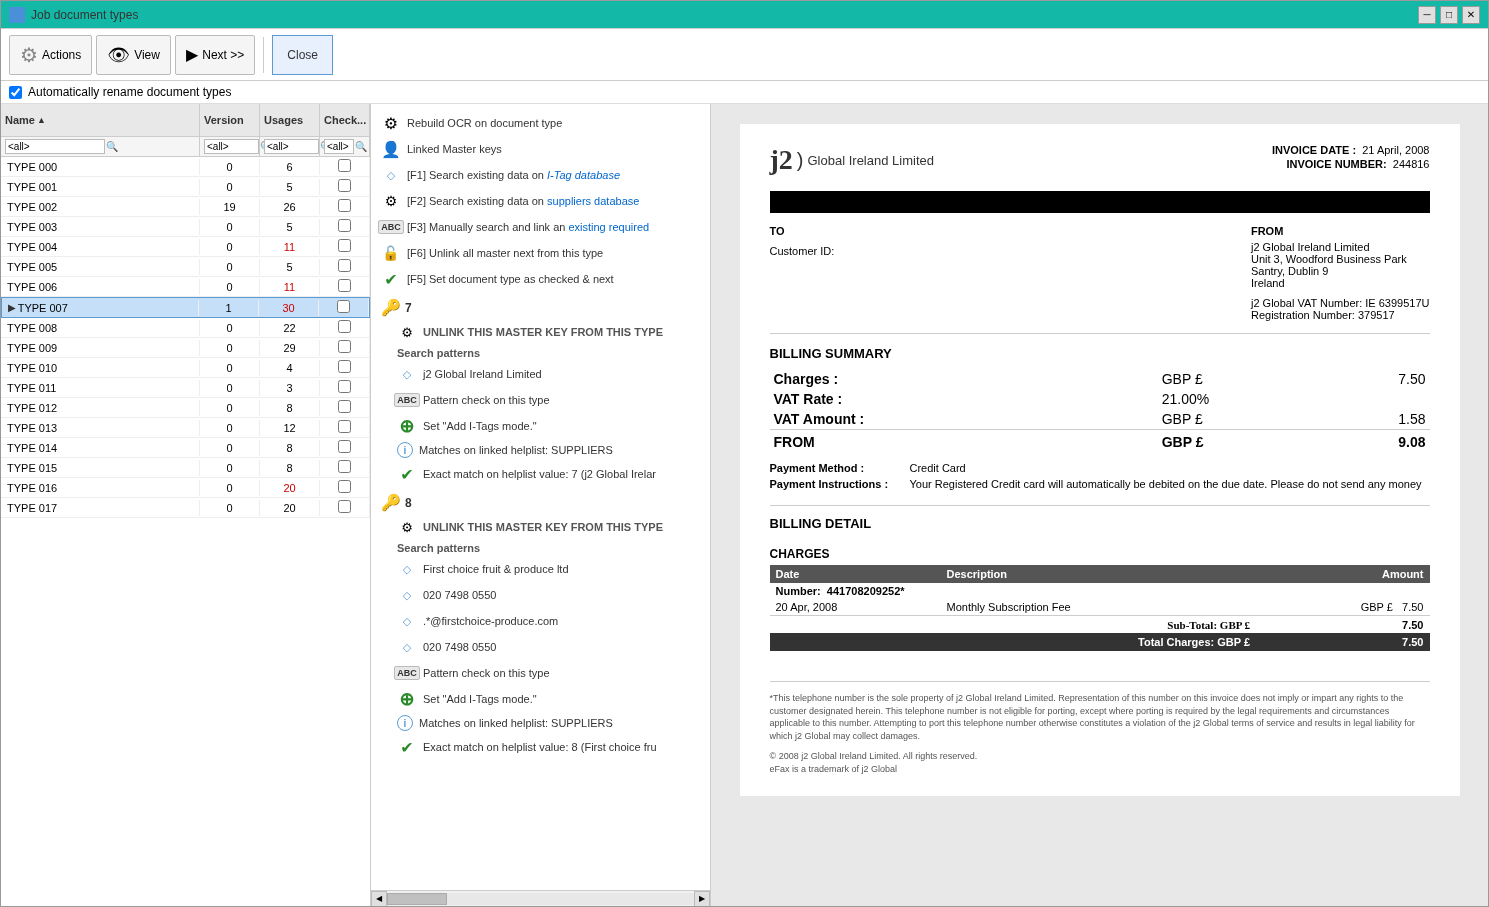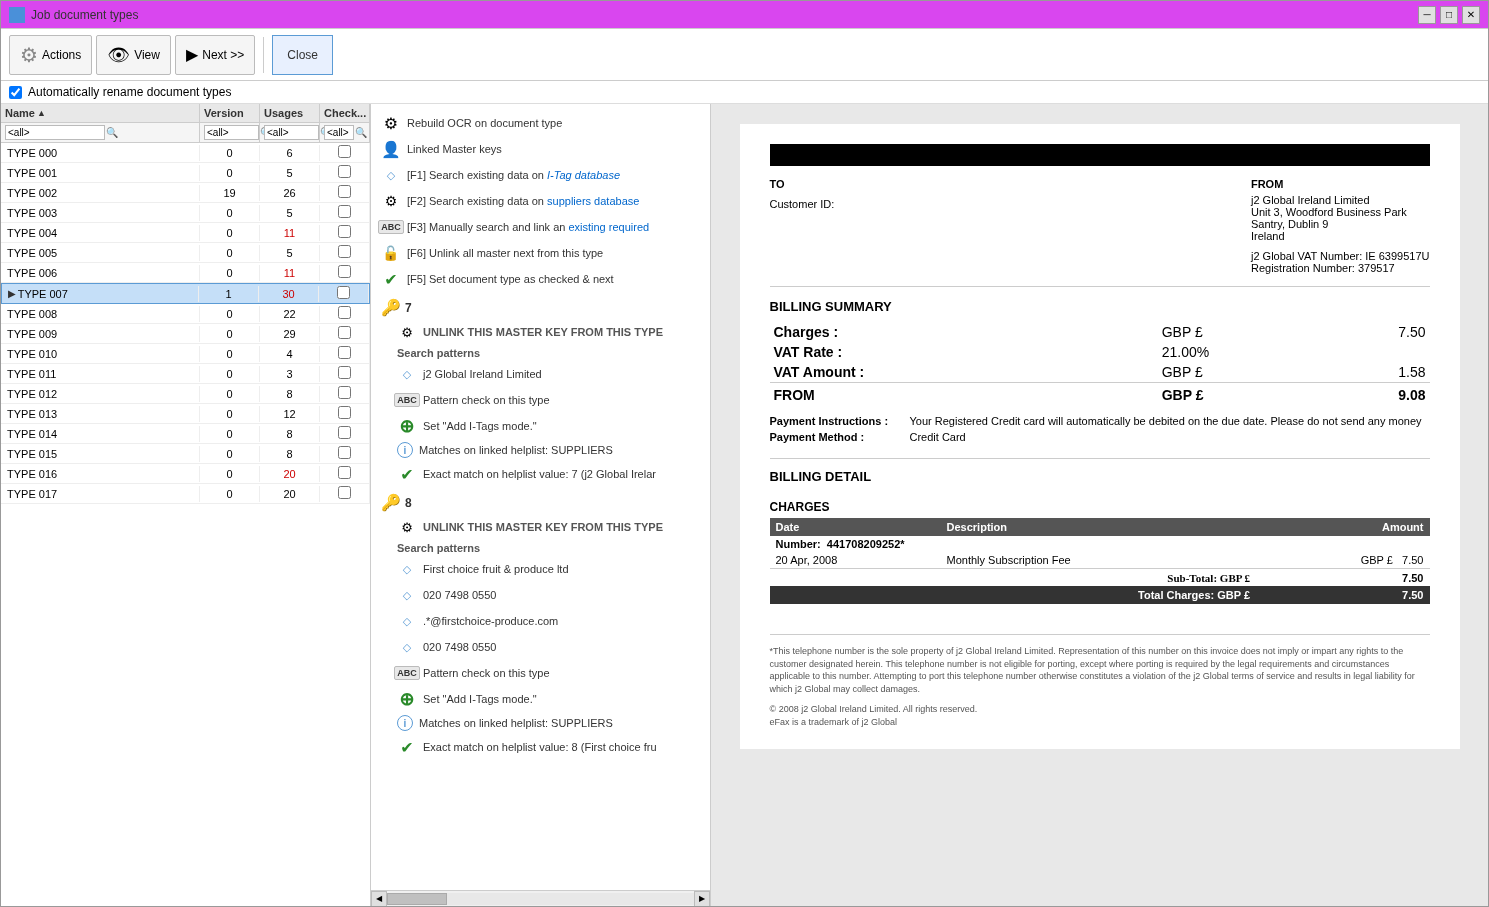--- a/index.html
+++ b/index.html
@@ -1,40 +1,40 @@
 <!DOCTYPE html>
 <html><head>
   <meta charset="utf-8">
   <style>
     * { box-sizing: border-box; margin: 0; padding: 0; }
     body { font-family: 'Segoe UI', Tahoma, sans-serif; font-size: 12px; background: #f0f0f0; overflow: hidden; }
     
     .window { width: 1489px; height: 907px; background: #f0f0f0; border: 1px solid #999; display: flex; flex-direction: column; }
     
-    .title-bar { background: #d946ef; border-bottom: 1px solid #ccc; padding: 4px 8px; display: flex; align-items: center; justify-content: space-between; height: 28px; }
+    .title-bar { background: #14b8a6; border-bottom: 1px solid #ccc; padding: 4px 8px; display: flex; align-items: center; justify-content: space-between; height: 28px; }
     .title-bar-left { display: flex; align-items: center; gap: 6px; font-size: 12px; color: #333; }
     .title-bar-icon { width: 16px; height: 16px; background: #4a90d9; display: inline-block; }
     .title-bar-controls { display: flex; gap: 4px; }
     .title-btn { width: 18px; height: 18px; border: 1px solid #999; background: #e0e0e0; display: flex; align-items: center; justify-content: center; font-size: 10px; cursor: pointer; }
 
     .toolbar { background: #fff; border-bottom: 1px solid #ccc; padding: 4px 8px; display: flex; align-items: center; gap: 4px; height: 52px; }
     .toolbar-btn { display: flex; align-items: center; gap: 4px; padding: 4px 10px; border: 1px solid #bbb; background: #f5f5f5; cursor: pointer; border-radius: 2px; font-size: 12px; height: 40px; }
     .toolbar-btn .btn-icon { font-size: 20px; }
     .toolbar-sep { width: 1px; background: #ccc; height: 36px; margin: 0 4px; }
     .close-btn { background: #e8f0fe; border: 1px solid #5b9bd5; padding: 4px 14px; cursor: pointer; font-size: 12px; height: 40px; color: #333; }
 
     .checkbox-row { padding: 4px 8px; background: #fff; border-bottom: 1px solid #ddd; display: flex; align-items: center; gap: 6px; font-size: 12px; }
 
     .main-content { display: flex; flex: 1; overflow: hidden; }
 
     
     .left-panel { width: 370px; background: #fff; border-right: 1px solid #ccc; display: flex; flex-direction: column; overflow: hidden; }
     
     .list-header { display: grid; grid-template-columns: 1fr 60px 60px 50px; border-bottom: 1px solid #ccc; background: #e8e8e8; }
-    .list-header-cell { padding: 3px 4px; font-size: 11px; font-weight: bold; color: #333; border-right: 1px solid #ccc; display: flex; align-items: center; gap: 2px; }
+    .list-header-cell { padding: 10px 4px; font-size: 11px; font-weight: bold; color: #333; border-right: 1px solid #ccc; display: flex; align-items: center; gap: 2px; }
     
     .filter-row { display: grid; grid-template-columns: 1fr 60px 60px 50px; border-bottom: 1px solid #ccc; background: #f5f5f5; }
     .filter-cell { padding: 2px 4px; border-right: 1px solid #ccc; display: flex; align-items: center; gap: 1px; }
     .filter-input { width: 55px; border: 1px solid #bbb; font-size: 10px; padding: 1px 2px; }
     .filter-search { font-size: 10px; color: #666; cursor: pointer; }
 
     .type-list { flex: 1; overflow-y: auto; }
     .type-row { display: grid; grid-template-columns: 1fr 60px 60px 50px; border-bottom: 1px solid #eee; cursor: pointer; align-items: center; }
     .type-row.selected { background: #c5dff8; border: 1px solid #5b9bd5; }
     .type-cell { padding: 2px 6px; font-size: 11px; border-right: 1px solid #eee; }
@@ -419,20 +419,37 @@
         <div class="scroll-track">
           <div class="scroll-thumb"></div>
         </div>
         <div class="scroll-arrow">▶</div>
       </div>
     </div>
 
     <div class="right-panel">
       <div class="invoice">
 
+        <div class="invoice-header">
+          <div class="invoice-logo">
+            <span class="logo-j2">j2</span>
+            <span class="logo-paren">)</span>
+            <span class="logo-company">Global Ireland Limited</span>
+          </div>
+          <div class="invoice-dates">
+            <div>
+              <strong>INVOICE DATE :</strong>
+              &nbsp;<span>21 April, 2008</span>
+            </div>
+            <div>
+              <strong>INVOICE NUMBER:</strong>
+              &nbsp;<span>244816</span>
+            </div>
+          </div>
+        </div>
 
         <div class="black-bar"></div>
 
         <div class="address-section">
           <div>
             <div class="address-label">TO</div>
             <div class="customer-id">
               <span>Customer ID:</span>
             </div>
           </div>
@@ -467,26 +484,26 @@
             </tr>
             <tr class="billing-divider billing-total">
               <td class="label" style="border-top:1px solid #ccc; padding-top:4px;">FROM</td>
               <td style="border-top:1px solid #ccc; padding-top:4px;">GBP £</td>
               <td class="amount" style="border-top:1px solid #ccc; padding-top:4px;">9.08</td>
             </tr>
           </tbody>
             </table>
           <div class="payment-section">
             <div class="payment-row">
+              <span class="payment-label">Payment Method :</span>
+              <span>Credit Card</span>
+            </div>
+            <div class="payment-row">
               <span class="payment-label">Payment Instructions :</span>
               <span>Your Registered Credit card will automatically be debited on the due date. Please do not send any money</span>
-            </div>
-            <div class="payment-row">
-              <span class="payment-label">Payment Method :</span>
-              <span>Credit Card</span>
             </div>
           </div>
         </div>
 
         <div class="billing-detail">
           <div class="billing-detail-title">BILLING DETAIL</div>
           <div class="charges-title">CHARGES</div>
           <table class="detail-table">
             <thead>
               <tr>

